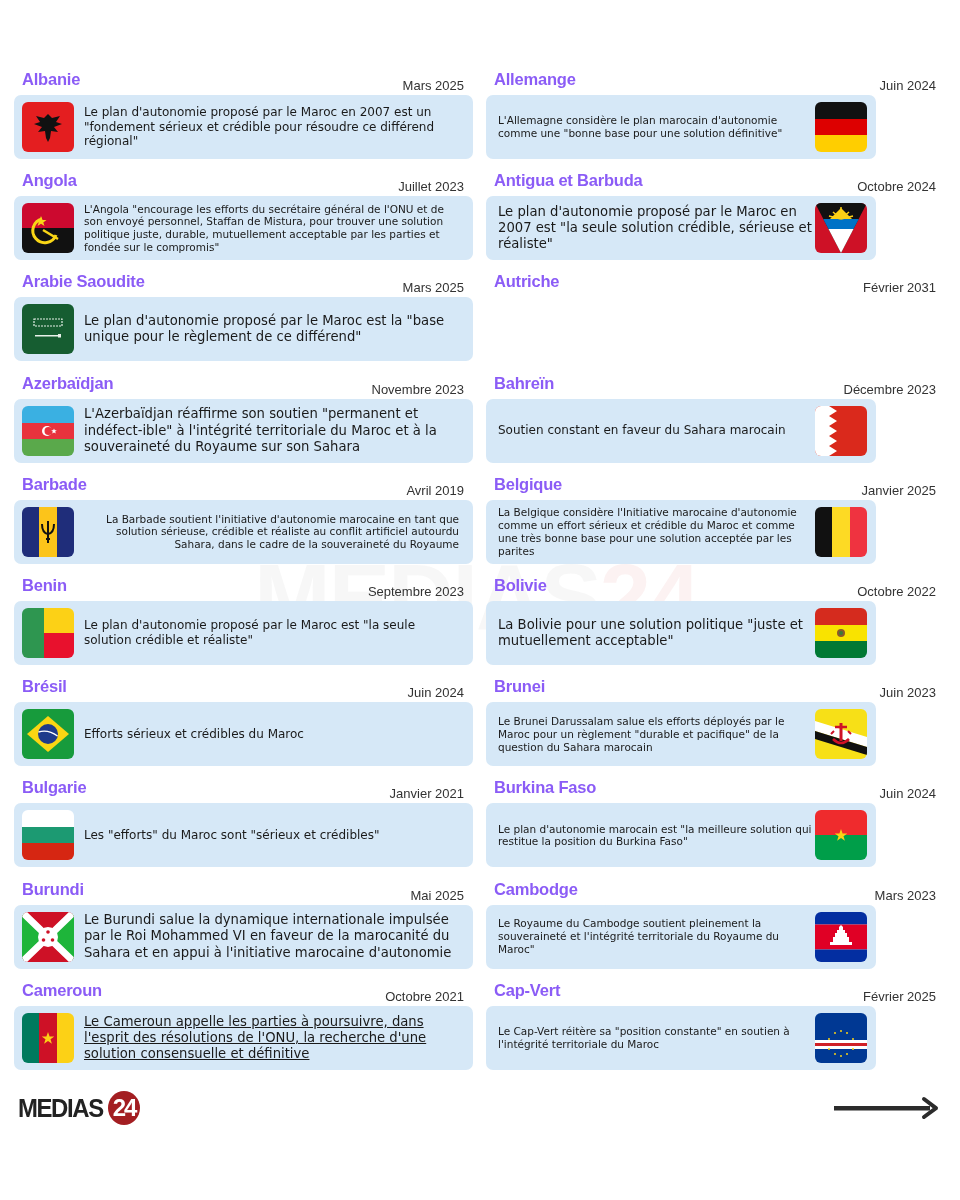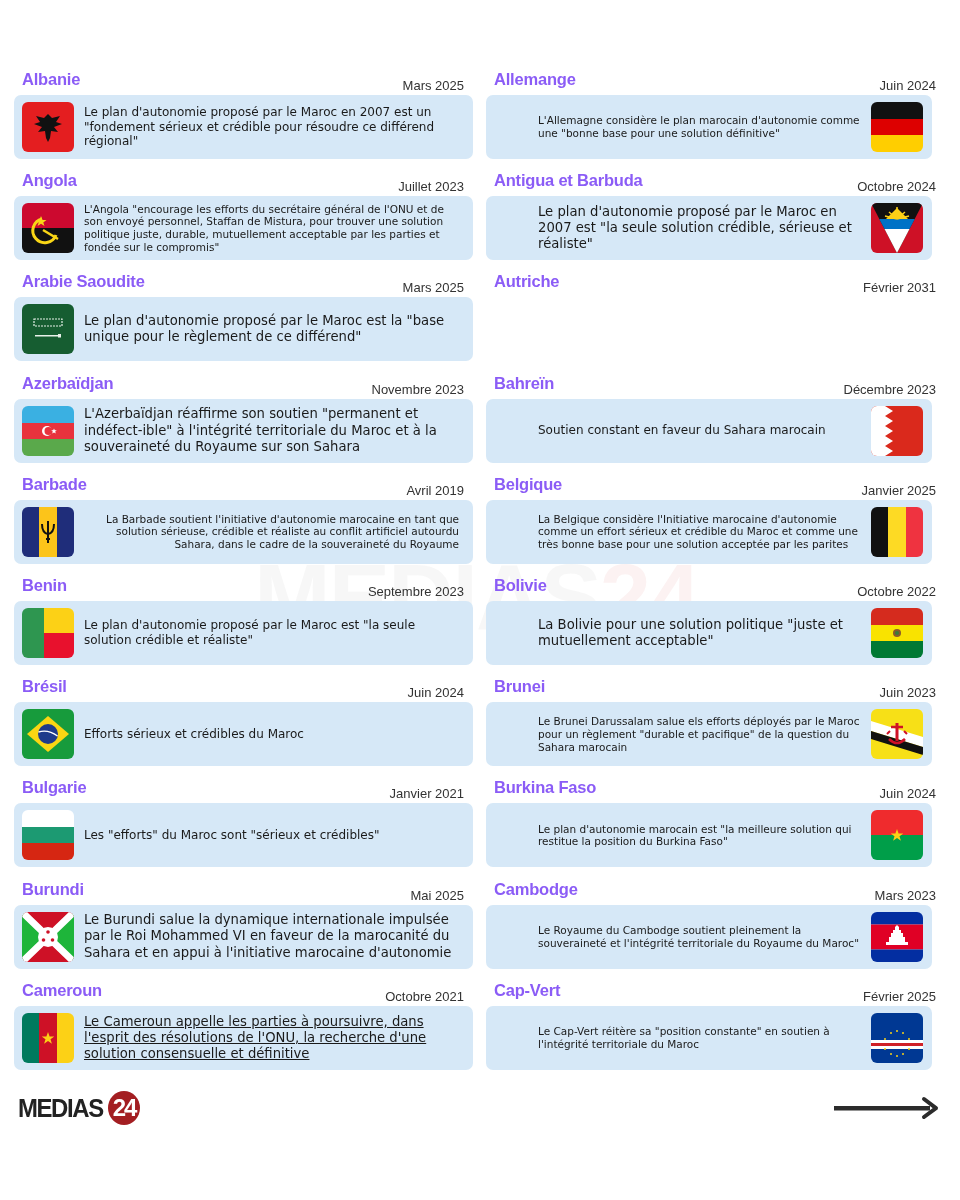--- a/index.html
+++ b/index.html
@@ -27,21 +27,21 @@
   }
   .date {
     position: absolute; right: 10px; top: 12px;
     font-family: Liberation Sans, sans-serif; font-size: 13px; color: #333;
   }
   .card {
     position: absolute; left: 0; top: 29px; width: 459px; height: 64px;
     background: #d6e8f7; border-radius: 7px;
     display: flex; align-items: center;
   }
-  .col.right .card { width: 446px; padding-left: 40px; }
+  .col.right .card { width: 390px; }
   .flag {
     width: 52px; height: 50px; border-radius: 6px; overflow: hidden; flex: 0 0 auto;
     position: relative;
   }
   .col.left .flag { margin-left: 8px; margin-right: 10px; }
   .col.right .flag { margin-left: auto; margin-right: 9px; }
   .txt {
     font-family: "DejaVu Sans", sans-serif; color: #1a1a1a; line-height: 1.22;
   }
   .col.right .txt { margin-left: 12px; }

